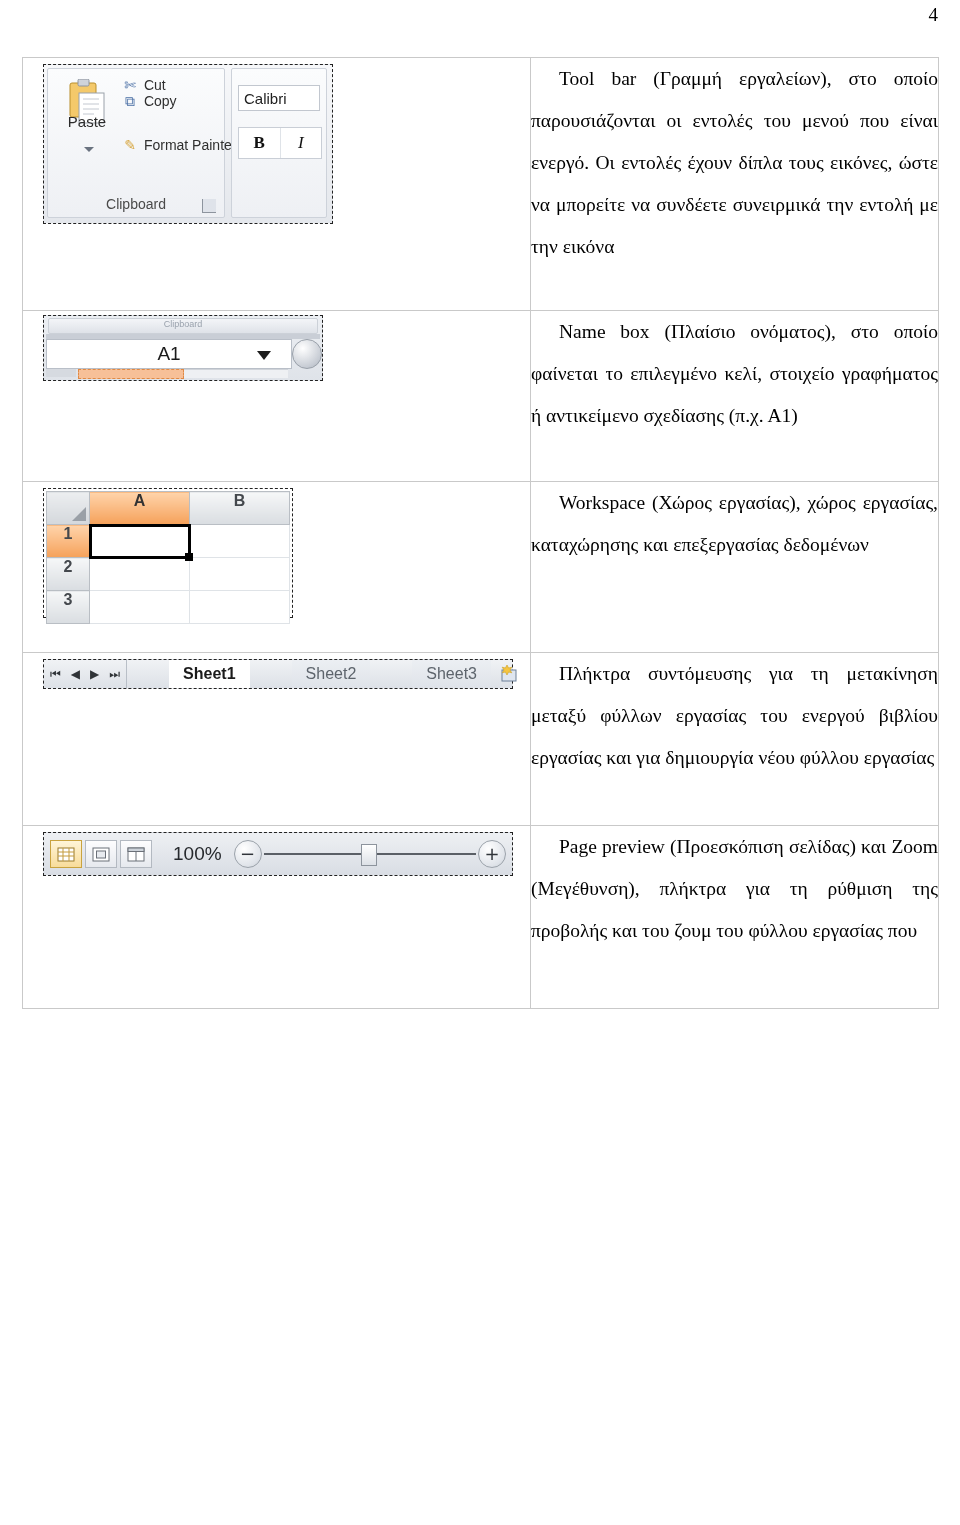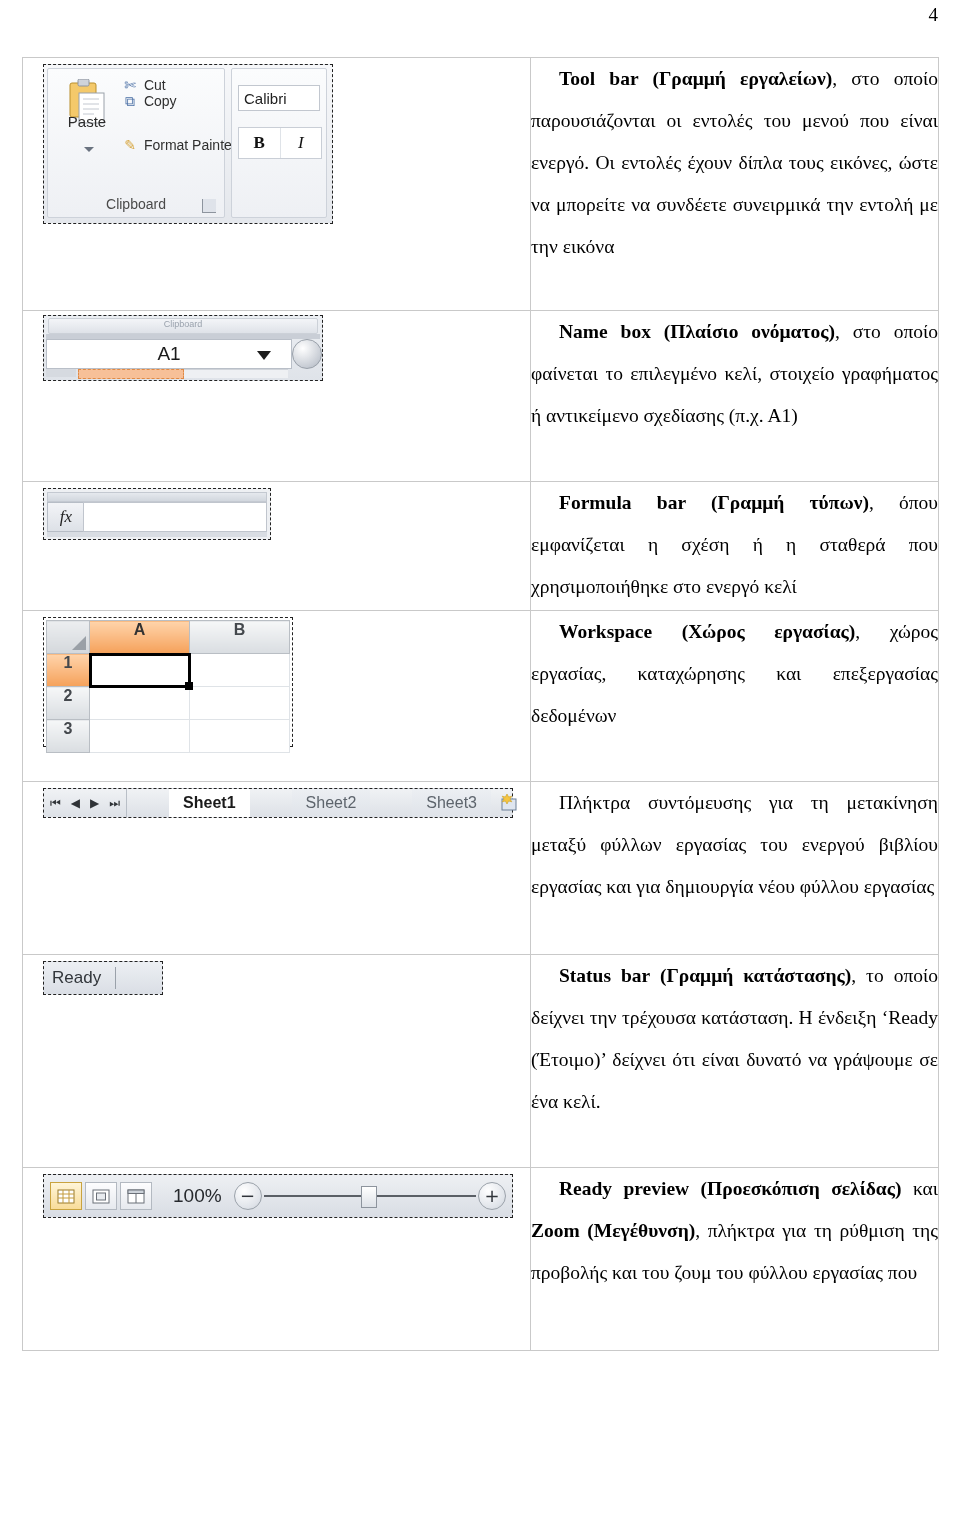--- a/index.html
+++ b/index.html
@@ -32,21 +32,21 @@
   .col-img{width:508px;}
   .col-txt{width:408px;}
 
   .txt-cell{
     padding:6px 14px 8px 18px;
     text-align:justify;
     text-justify:inter-word;
     font-size:19.5px;
     line-height:42px;
   }
-  .txt-cell b{font-weight:bold;}
+  .txt-cell b{font-weight:normal;}
   .txt-cell p{margin:0;text-indent:28px;}
 
   .img-cell{padding:4px 0 4px 4px;position:relative;}
 
   
   .shot{
     position:relative;
     border:1px dashed #222;
     background:#f2f3f5;
     box-sizing:border-box;
@@ -352,35 +352,20 @@
         <div class="nb-grey1"></div>
         <div class="nb-orange"></div>
         <div class="nb-grey2"></div>
       </div>
     </td>
     <td class="txt-cell">
       <p><b>Name box (Πλαίσιο ονόματος)</b><span>, στο οποίο φαίνεται το επιλεγμένο κελί, στοιχείο γραφήματος ή αντικείμενο σχεδίασης (π.χ. Α1)</span></p>
     </td>
   </tr>
 
-  <tr>
-    <td class="img-cell" style="height:128px;">
-      <div class="shot fx-shot">
-        <div class="fx-strip"></div>
-        <div class="fx-btn">
-              <span>fx</span>
-            </div>
-        <div class="fx-input"></div>
-        <div class="fx-bottom"></div>
-      </div>
-    </td>
-    <td class="txt-cell">
-      <p><b>Formula bar (Γραμμή τύπων)</b><span>, όπου εμφανίζεται η σχέση ή η σταθερά που χρησιμοποιήθηκε στο ενεργό κελί</span></p>
-    </td>
-  </tr>
 
   <tr>
     <td class="img-cell" style="height:170px;">
       <div class="shot grid-shot">
         <table class="gridtbl">
           <tbody>
                 <tr>
             <td class="gcorner"></td>
             <td class="ghdr sel">A</td>
             <td class="ghdr">B</td>
@@ -432,31 +417,20 @@
         </div>
         <div class="tab-sep"></div>
       </div>
     </td>
     <td class="txt-cell">
       <p><span>Πλήκτρα συντόμευσης για τη μετακίνηση μεταξύ φύλλων εργασίας του ενεργού βιβλίου εργασίας και για δημιουργία νέου φύλλου εργασίας</span></p>
     </td>
   </tr>
 
 
-  <tr>
-    <td class="img-cell" style="height:212px;">
-      <div class="shot ready-shot">
-        <span class="ready-lbl">Ready</span>
-        <span class="ready-div"></span>
-      </div>
-    </td>
-    <td class="txt-cell">
-      <p><b>Status bar (Γραμμή κατάστασης)</b><span>, το οποίο δείχνει την τρέχουσα κατάσταση.  Η ένδειξη ‘Ready (Έτοιμο)’ δείχνει ότι είναι δυνατό να γράψουμε σε ένα κελί.</span></p>
-    </td>
-  </tr>
 
   <tr>
     <td class="img-cell" style="height:182px;">
       <div class="shot zoom-shot">
         <div class="view-btn active">
           <svg width="18" height="15" viewBox="0 0 18 15">
             <rect x="1" y="1" width="16" height="13" fill="#fff" stroke="#9a7b2a"></rect>
             <g stroke="#c49b3c">
                   <line x1="1" y1="5" x2="17" y2="5"></line>
                   <line x1="1" y1="9" x2="17" y2="9"></line>
@@ -484,18 +458,18 @@
             </span>
         <span class="zline">
               <span class="zslider"></span>
             </span>
         <span class="circ" style="margin-right:6px;">
               <span>+</span>
             </span>
       </div>
     </td>
     <td class="txt-cell">
-      <p><b>Ready preview (Προεσκόπιση σελίδας)</b><span> και </span><b>Zoom (Μεγέθυνση)</b><span>, πλήκτρα για τη ρύθμιση της προβολής και του ζουμ του φύλλου εργασίας που</span></p>
+      <p><b>Page preview (Προεσκόπιση σελίδας)</b><span> και </span><b>Zoom (Μεγέθυνση)</b><span>, πλήκτρα για τη ρύθμιση της προβολής και του ζουμ του φύλλου εργασίας που</span></p>
     </td>
   </tr>
 
   </tbody>
 </table>
 
 </body></html>

